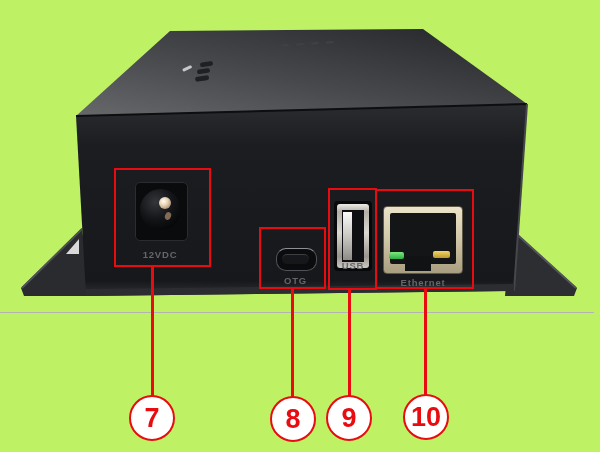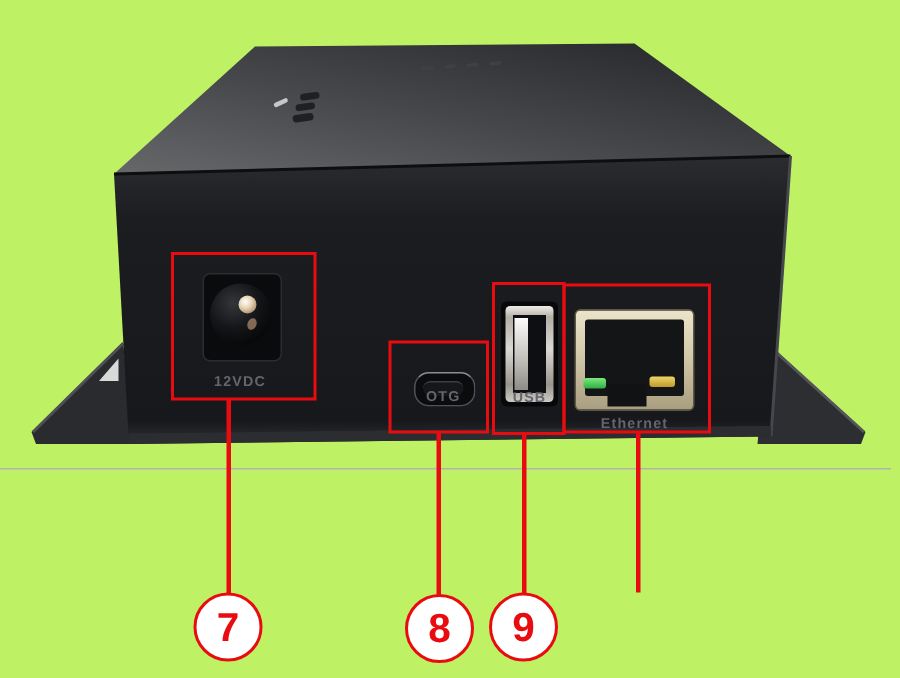--- a/index.html
+++ b/index.html
@@ -99,21 +99,21 @@
     <div class="dc-ring">
       <div class="dc-pin"></div>
       <div class="dc-glint"></div>
     </div>
   </div>
   <div class="plabel" style="left:127px;top:249px;width:66px;">12VDC</div>
 
   <div class="otg-port">
     <div class="otg-slot"></div>
   </div>
-  <div class="plabel" style="left:272px;top:259px;width:47px;">OTG</div>
+  <div class="plabel" style="left:272px;top:275px;width:47px;">OTG</div>
 
   <div class="usb-port">
     <div class="usb-shell">
       <div class="usb-cavity">
         <div class="usb-tongue"></div>
       </div>
     </div>
   </div>
   <div class="plabel" style="left:331px;top:260px;width:44px;">USB</div>
 
@@ -139,14 +139,17 @@
 
   <div class="acircle" style="left:129px;top:395px;">
     <span>7</span>
   </div>
   <div class="acircle" style="left:270px;top:396px;">
     <span>8</span>
   </div>
   <div class="acircle" style="left:326px;top:395px;">
     <span>9</span>
   </div>
+  <div class="acircle" style="left:403px;top:394px;">
+    <span>10</span>
+  </div>
 
 </div>
 
 </body></html>

